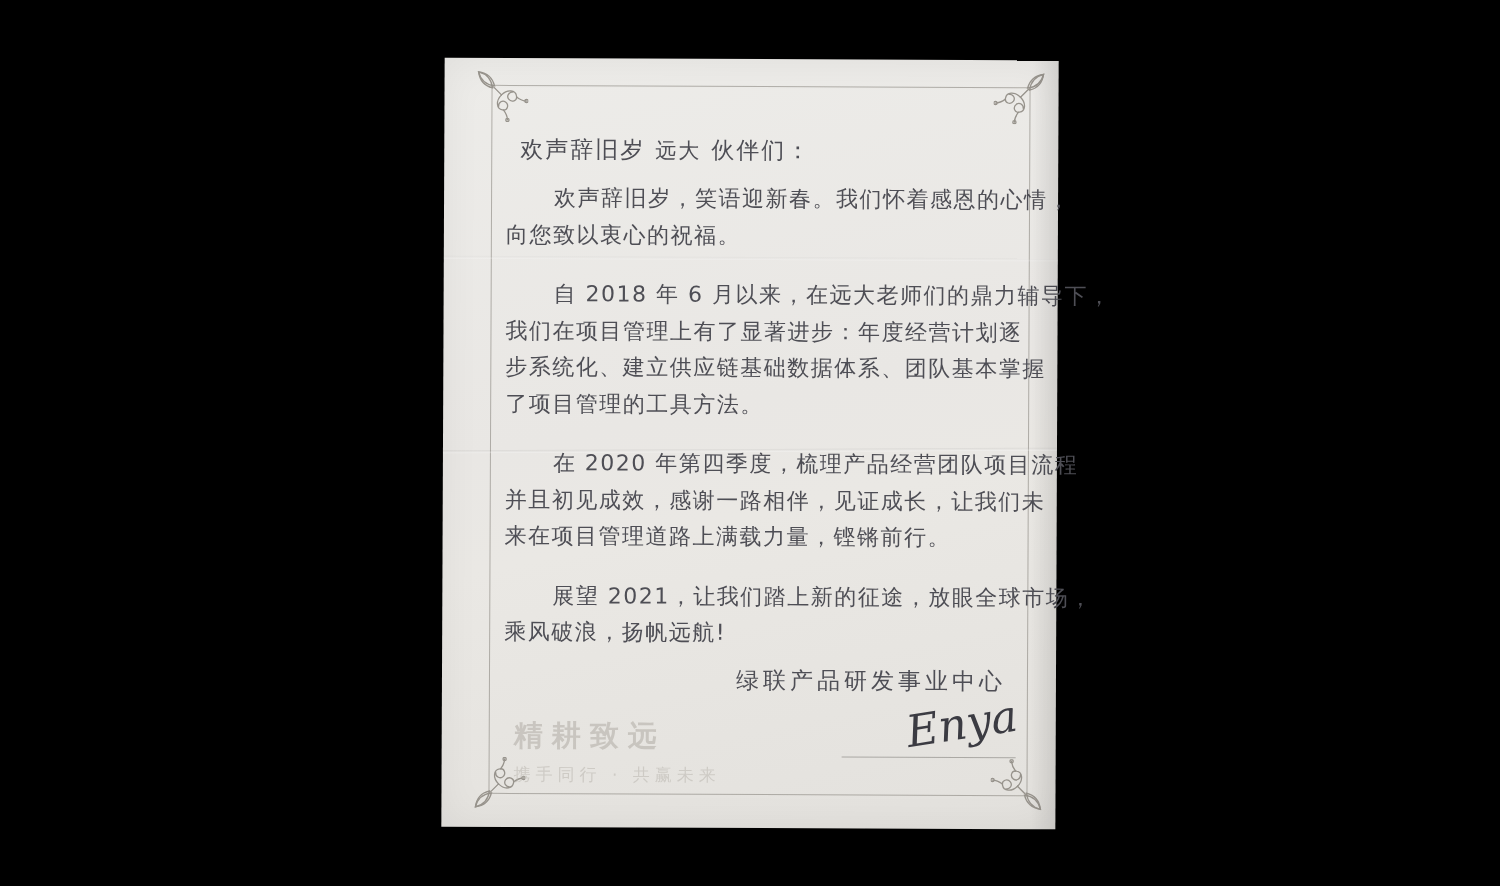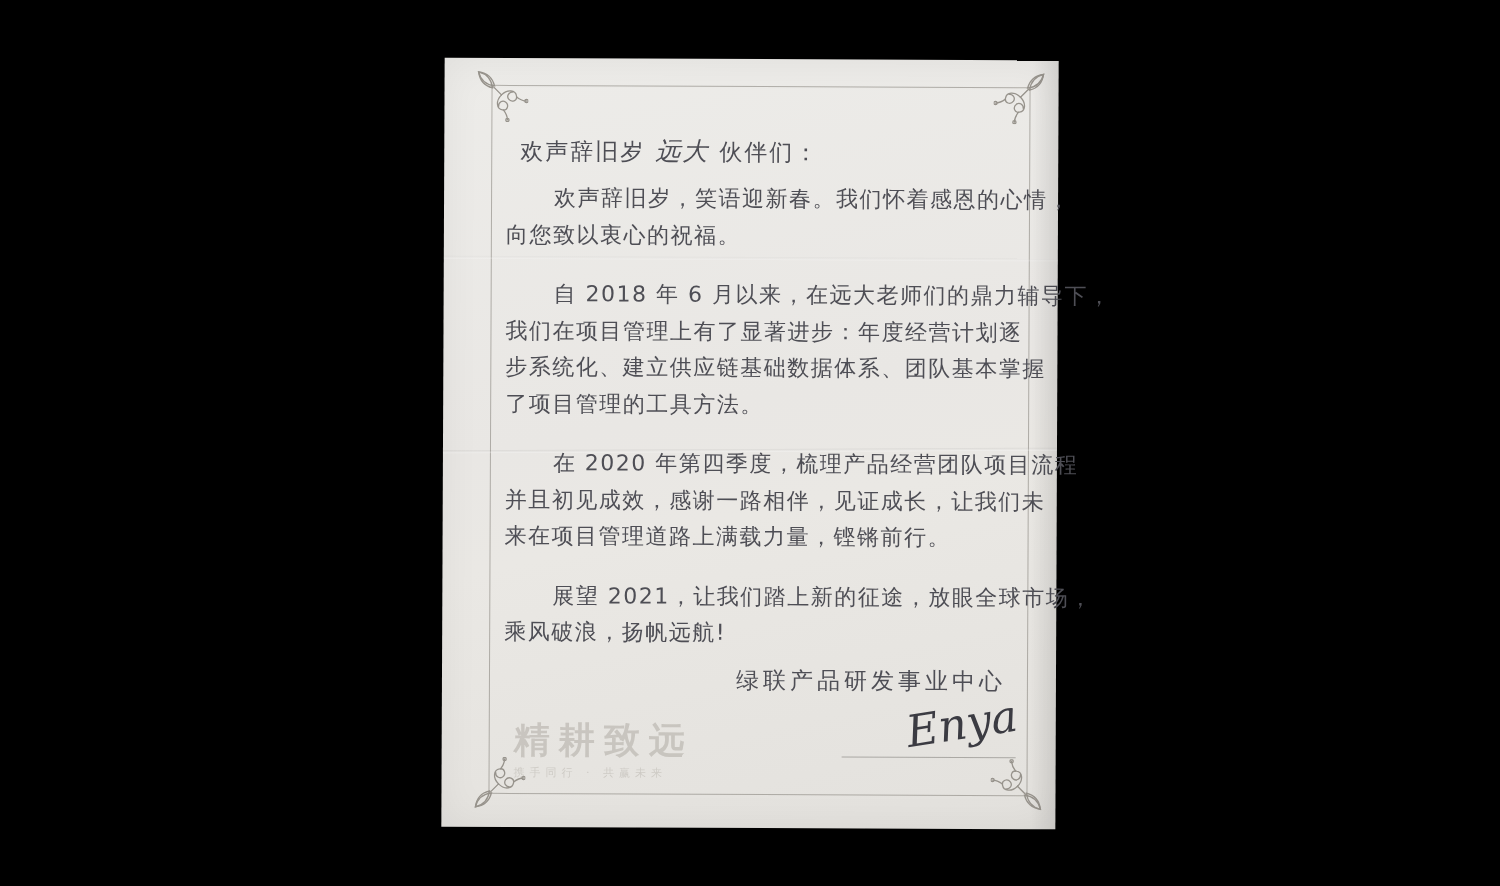--- a/index.html
+++ b/index.html
@@ -38,21 +38,21 @@
   .corner.tl{left:-22px;top:-22px;}
   .corner.tr{right:-22px;top:-22px;transform:scaleX(-1);}
   .corner.bl{left:-22px;bottom:-22px;transform:scaleY(-1);}
   .corner.br{right:-22px;bottom:-22px;transform:scale(-1,-1);}
   .corner path, .corner circle{stroke:#97938c;fill:none;stroke-width:1.3;stroke-linecap:round;}
   .ink{color:var(--ink,#4e4e55);}
   .salutation{
     position:absolute;left:76px;top:76px;
     font-size:23px;letter-spacing:2px;white-space:nowrap;
   }
-  .salutation .recipient{font-size:25px;margin:16px 10px;font-style:italic;}
+  .salutation .recipient{font-size:21px;margin:16px 10px;}
   .body-text{position:absolute;left:62px;top:122px;width:505px;}
   .para{margin:0 0 23px 0;}
   .line{
     font-size:22px;line-height:36.5px;letter-spacing:1.5px;white-space:nowrap;
   }
   .line.first{text-indent:48px;}
   .signoff{
     position:absolute;right:50px;top:606px;
     font-size:23px;letter-spacing:4px;white-space:nowrap;
   }
@@ -62,25 +62,25 @@
     font-size:44px;color:#3b3b42;
     transform:rotate(-9deg);
     text-align:center;white-space:nowrap;
   }
   .signature-line{
     position:absolute;left:400px;top:697px;width:174px;height:0;
     border-top:1px solid rgba(100,98,94,0.45);
   }
   .watermark{position:absolute;left:72px;top:658px;user-select:none;}
   .wm-main{
-    font-size:36px;font-weight:bold;letter-spacing:9px;
+    font-size:29px;font-weight:bold;letter-spacing:9px;
     color:var(--wm,#b7b3ac);opacity:0.62;white-space:nowrap;
   }
   .wm-tag{
-    font-size:11px;letter-spacing:5px;
+    margin-top:7px;font-size:17px;letter-spacing:5px;
     color:var(--wm,#b7b3ac);opacity:0.5;white-space:nowrap;
   }
 </style>
 </head>
 <body>
 
 <div class="paper">
 
   <div class="frame">
     <svg class="corner tl" viewBox="0 0 58 58">

